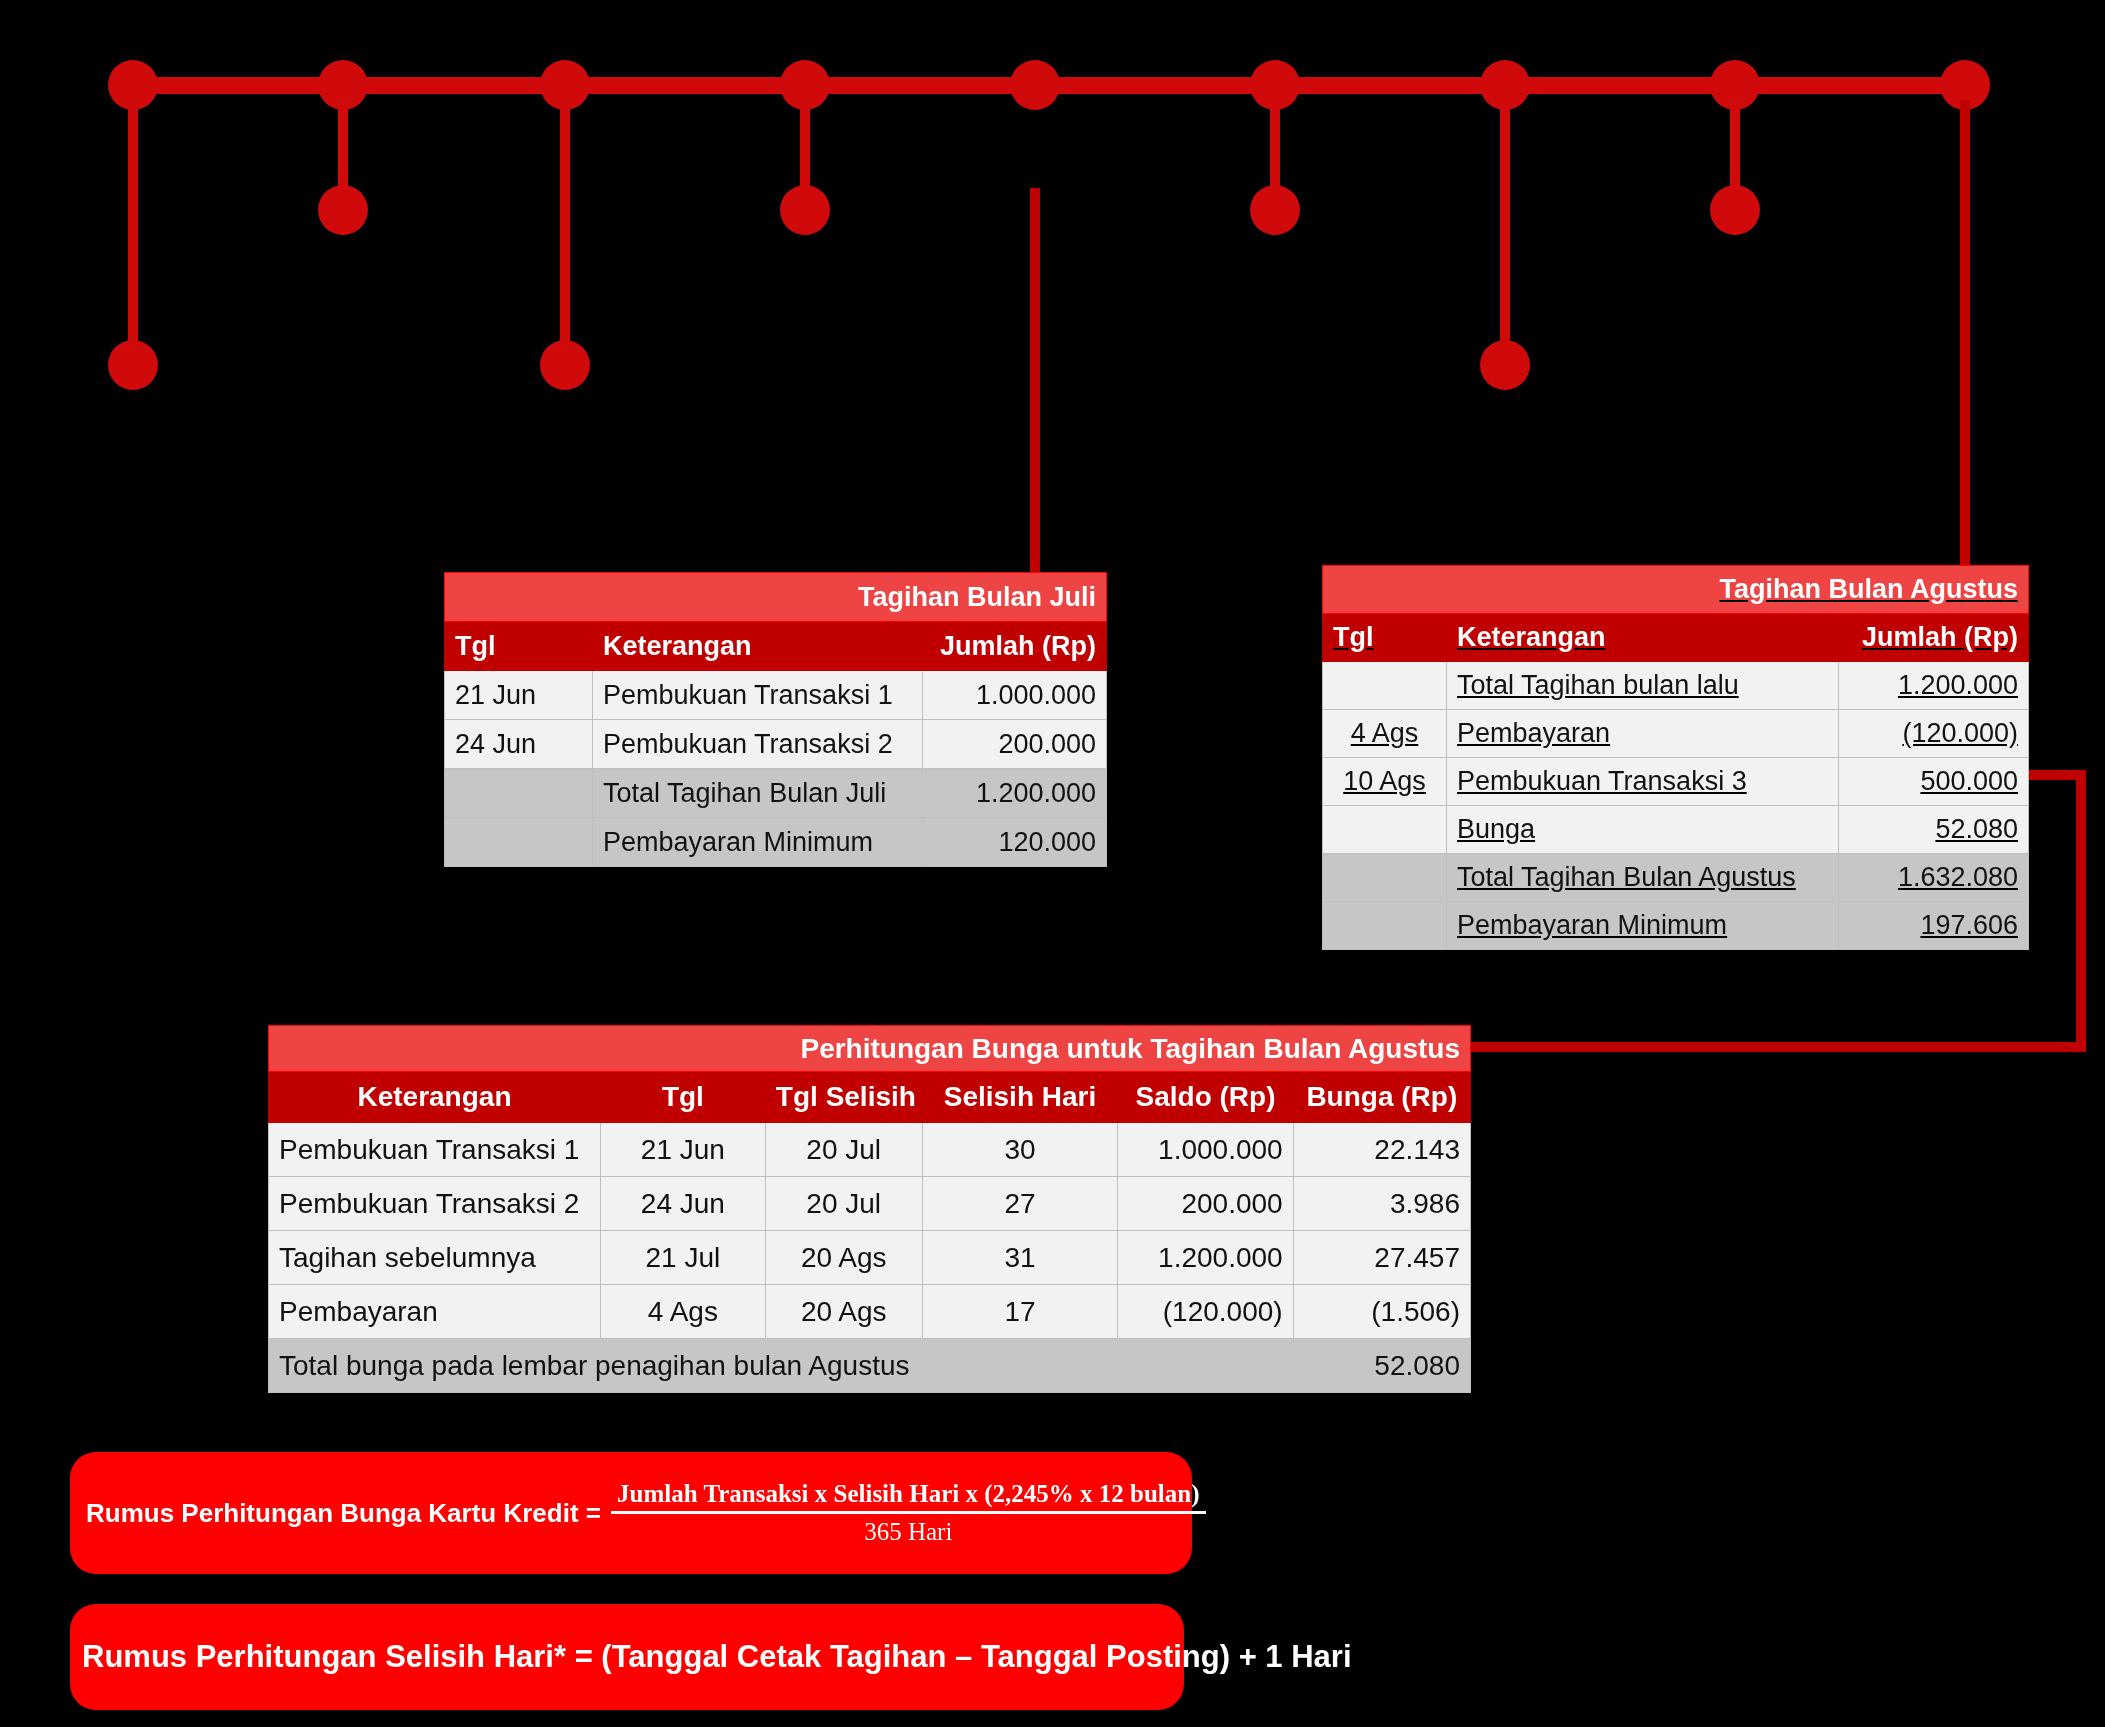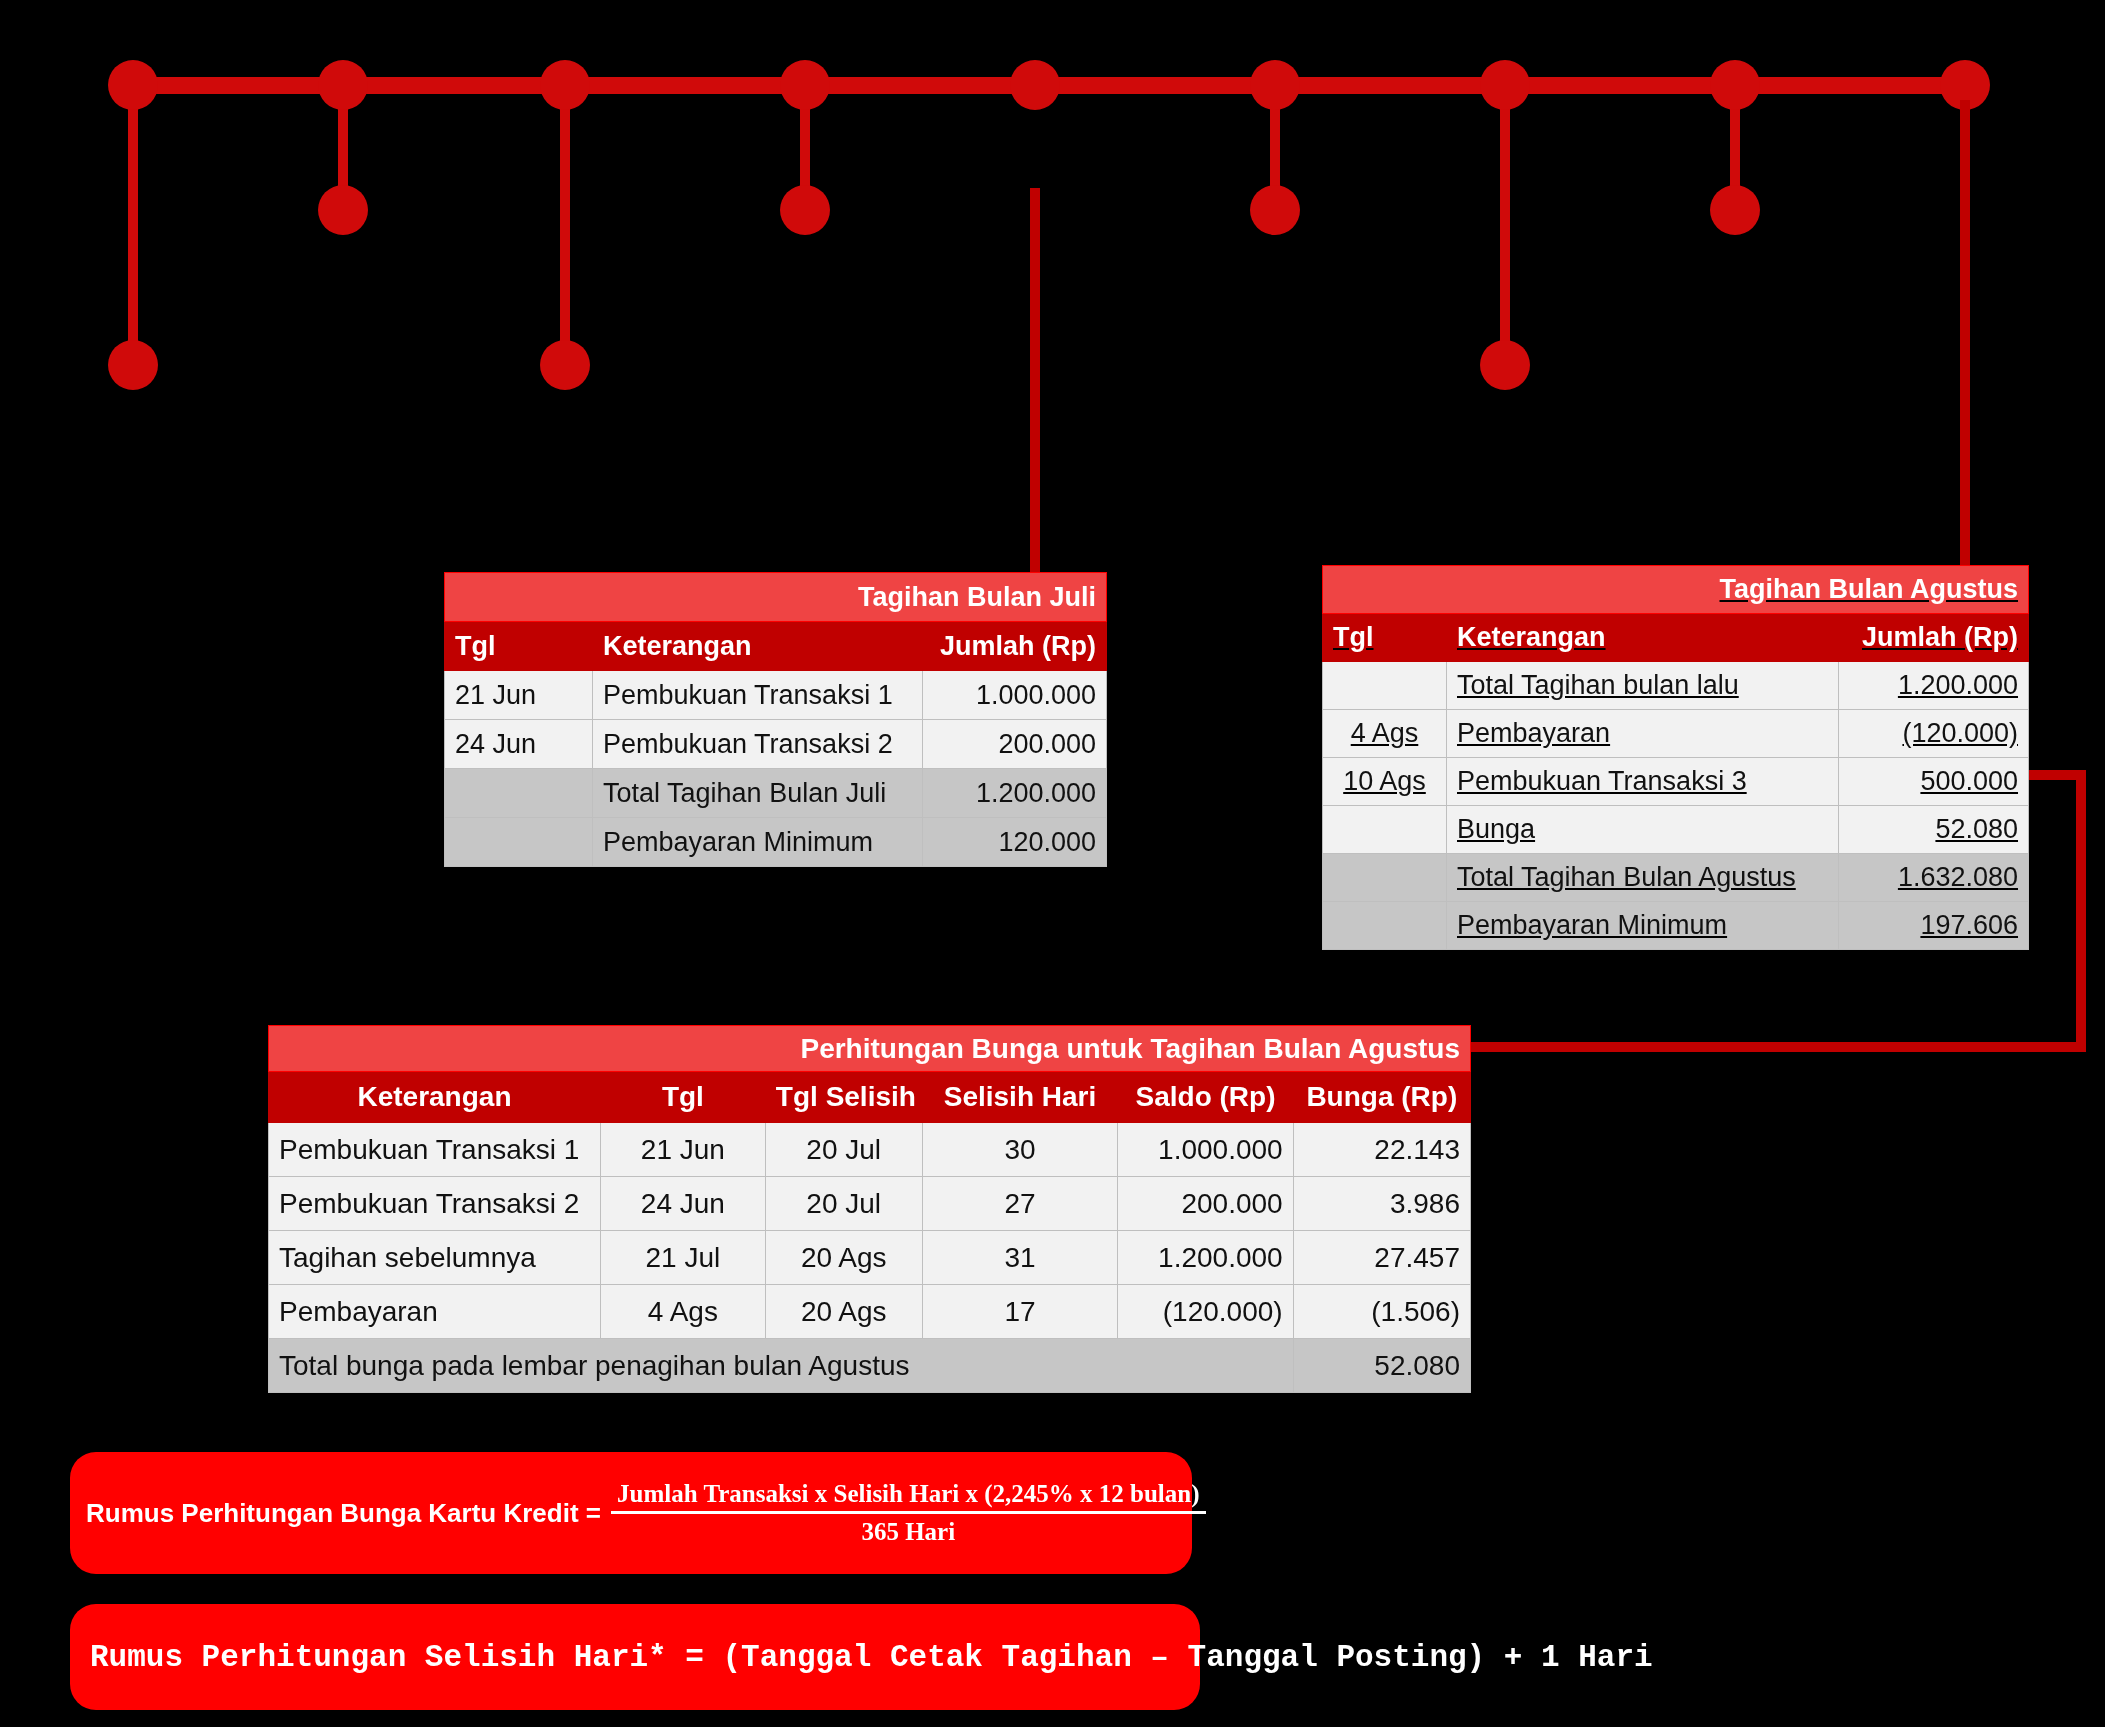--- a/index.html
+++ b/index.html
@@ -56,25 +56,25 @@
   #tbl-bunga .title-bar{height:45px;font-size:28px;}
   #tbl-bunga .hdr{height:50px;font-size:28px;text-align:center;}
 
   
   .formula-box{
     position:absolute;background:#FF0000;border-radius:26px;
     color:#fff;font-weight:bold;
     display:flex;align-items:center;
   }
   #formula-1{left:70px;top:1452px;width:1090px;height:122px;padding:0 16px;}
-  #formula-2{left:70px;top:1604px;width:1090px;height:106px;padding:0 20px;font-family:Liberation Mono, monospace;}
+  #formula-2{left:70px;top:1604px;width:1090px;height:106px;padding:0 12px;}
   .f-label{font-size:26px;white-space:nowrap;}
   .frac{display:inline-block;text-align:center;margin-left:10px;vertical-align:middle;}
   .frac .num{font-size:25px;font-family:"Liberation Serif",serif;font-weight:bold;padding:0 6px 3px 6px;border-bottom:3px solid #fff;white-space:nowrap;}
-  .frac .den{font-size:25px;font-family:"Liberation Serif",serif;font-weight:bold;padding-top:4px;white-space:nowrap;}
+  .frac .den{font-size:25px;font-family:"Liberation Serif",serif;font-weight:normal;padding-top:4px;white-space:nowrap;}
   #formula-2 .f-label{font-size:31px;}
 </style>
 </head>
 <body>
 
 <div id="timeline">
     <div class="tl-line" style="left: 133px; top: 77px; width: 1832px; height: 17px;"></div>
     <div class="tl-line" style="left: 128px; top: 85px; width: 10px; height: 280px;"></div>
     <div class="tl-dot" style="left: 108px; top: 340px; width: 50px; height: 50px;"></div>
     <div class="tl-dot" style="left: 108px; top: 60px; width: 50px; height: 50px;"></div>

